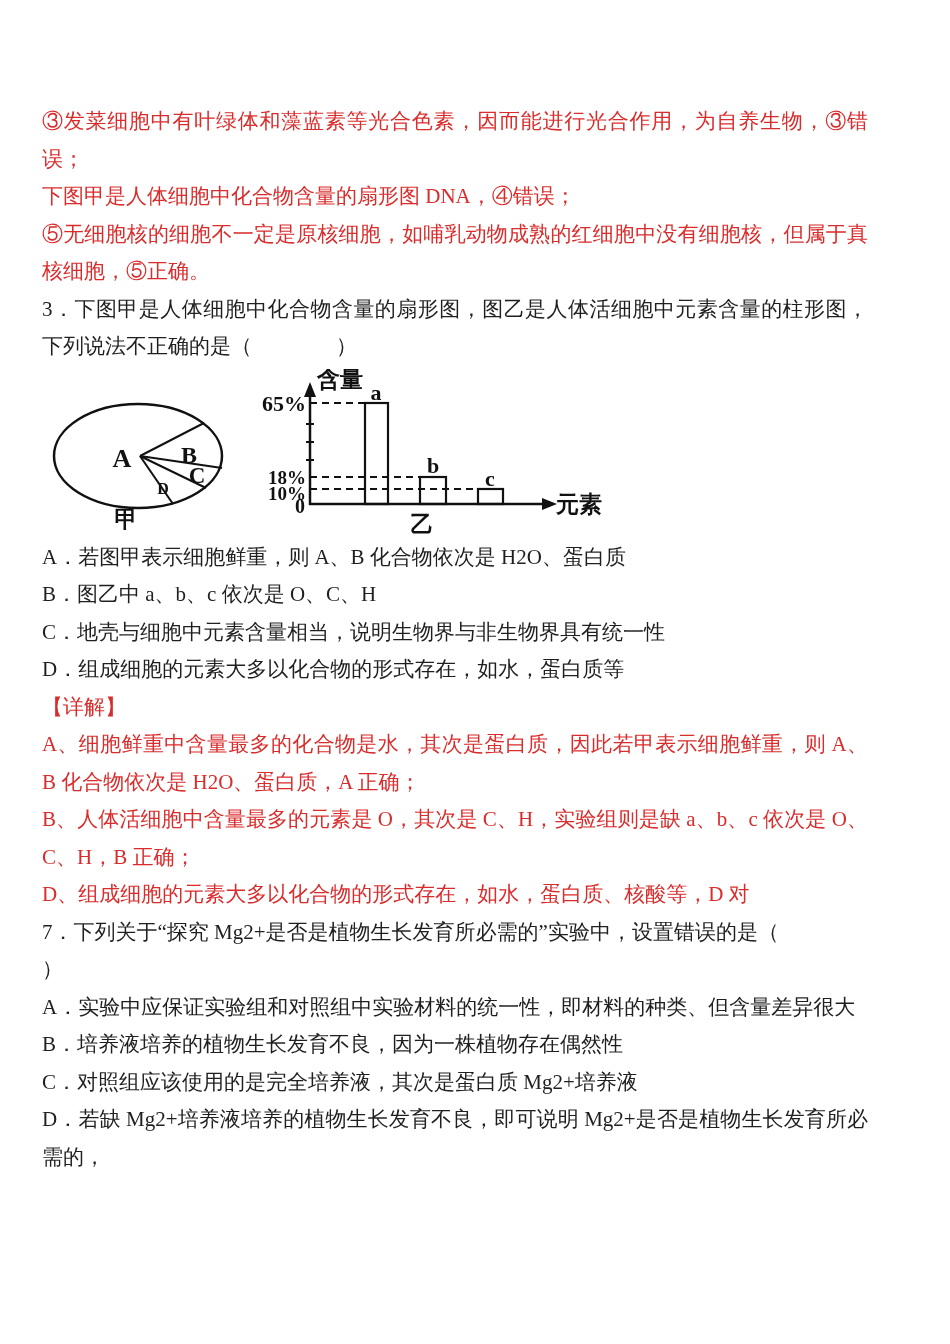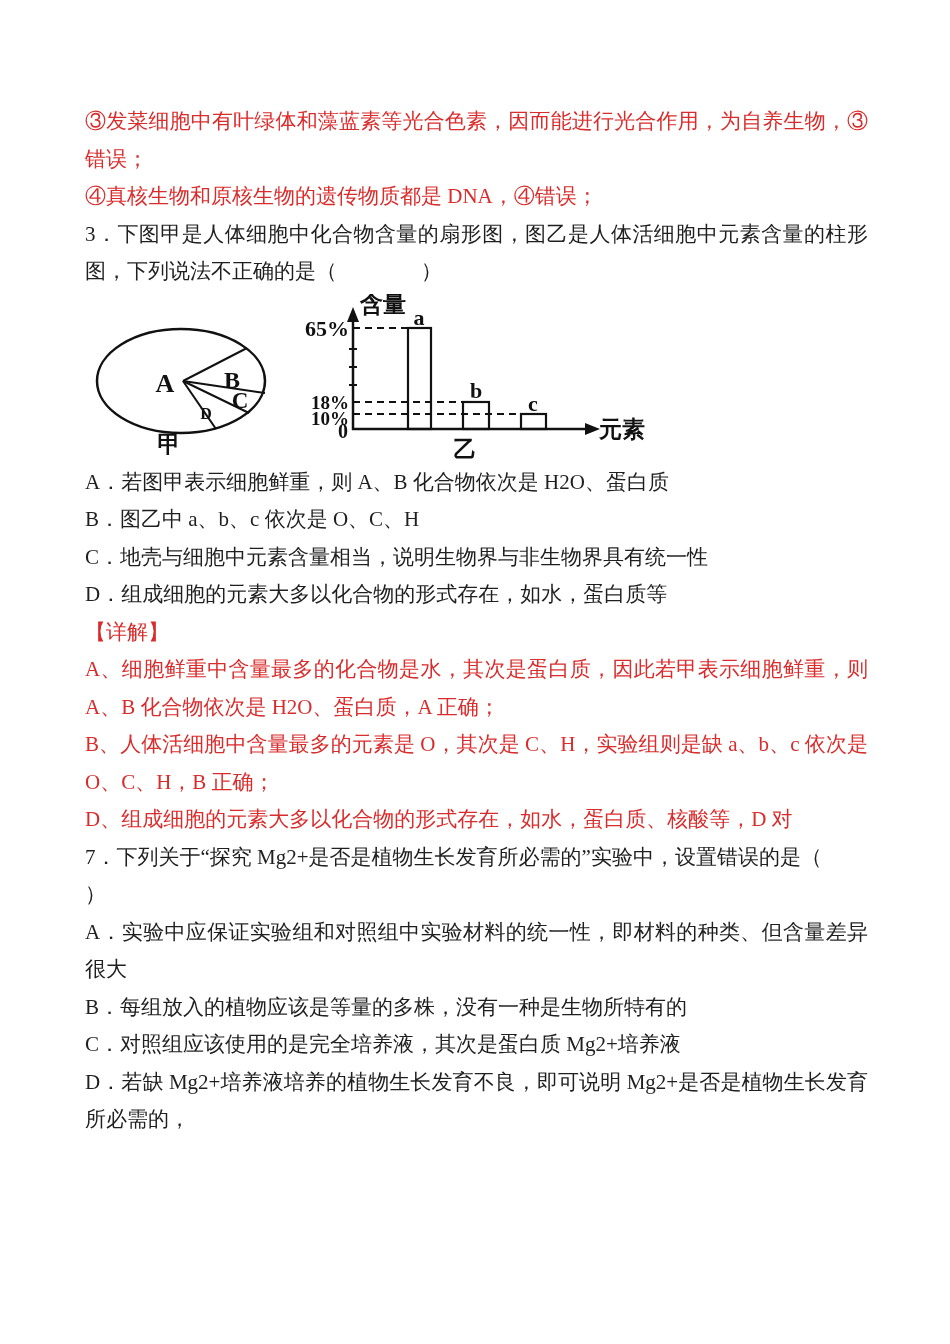--- a/index.html
+++ b/index.html
@@ -4,21 +4,21 @@
 <style>
   html, body { margin: 0; padding: 0; }
   body {
     width: 950px; height: 1344px;
     background: #ffffff;
     font-family: "Liberation Serif", "DejaVu Serif", serif;
   }
   .page {
     box-sizing: border-box;
     width: 950px; height: 1344px;
-    padding: 103px 82px 0 85px;
+    padding: 103px 82px 0 42px;
     font-size: 21px;
     line-height: 37.5px;
     color: #1f1f1f;
   }
   .page p {
     margin: 0;
     text-align: justify;
     text-align-last: left;
   }
   .red { color: #d92c2c; }
@@ -34,21 +34,22 @@
     fill: #111111;
   }
   .stroke { stroke: #111111; fill: none; }
 </style>
 </head>
 <body>
 
 <div class="page">
 
   <p class="red">③发菜细胞中有叶绿体和藻蓝素等光合色素，因而能进行光合作用，为自养生物，③错误；</p>
-  <p class="red">④真核生物和原核生物的遗传物质都是 DNA，④错误；</p>
+  <p class="red">下图甲是人体细胞中化合物含量的扇形图 DNA，④错误；</p>
+  <p class="red">⑤无细胞核的细胞不一定是原核细胞，如哺乳动物成熟的红细胞中没有细胞核，但属于真核细胞，⑤正确。</p>
 
   <p>3．下图甲是人体细胞中化合物含量的扇形图，图乙是人体活细胞中元素含量的柱形图，下列说法不正确的是（　　　　）</p>
 
   <div class="figure">
     <svg width="580" height="170" viewBox="0 0 580 170">
 
       <g>
         <ellipse class="stroke" cx="96" cy="87" rx="84" ry="52" stroke-width="2.5"></ellipse>
         <line class="stroke" x1="98" y1="87" x2="162" y2="54" stroke-width="2"></line>
         <line class="stroke" x1="98" y1="87" x2="180" y2="99" stroke-width="2"></line>
@@ -99,17 +100,17 @@
   <p>D．组成细胞的元素大多以化合物的形式存在，如水，蛋白质等</p>
 
   <p class="red">【详解】</p>
   <p class="red">A、细胞鲜重中含量最多的化合物是水，其次是蛋白质，因此若甲表示细胞鲜重，则 A、B 化合物依次是 H2O、蛋白质，A 正确；</p>
   <p class="red">B、人体活细胞中含量最多的元素是 O，其次是 C、H，实验组则是缺 a、b、c 依次是 O、C、H，B 正确；</p>
   <p class="red">D、组成细胞的元素大多以化合物的形式存在，如水，蛋白质、核酸等，D 对</p>
 
   <p>7．下列关于“探究 Mg2+是否是植物生长发育所必需的”实验中，设置错误的是（</p>
   <p>）</p>
   <p>A．实验中应保证实验组和对照组中实验材料的统一性，即材料的种类、但含量差异很大</p>
-  <p>B．每组放入的植物应该是等量的多株，没有一种是生物所特有的</p>
+  <p>B．培养液培养的植物生长发育不良，因为一株植物存在偶然性</p>
   <p>C．对照组应该使用的是完全培养液，其次是蛋白质 Mg2+培养液</p>
   <p>D．若缺 Mg2+培养液培养的植物生长发育不良，即可说明 Mg2+是否是植物生长发育所必需的，</p>
 
 </div>
 
 </body></html>

